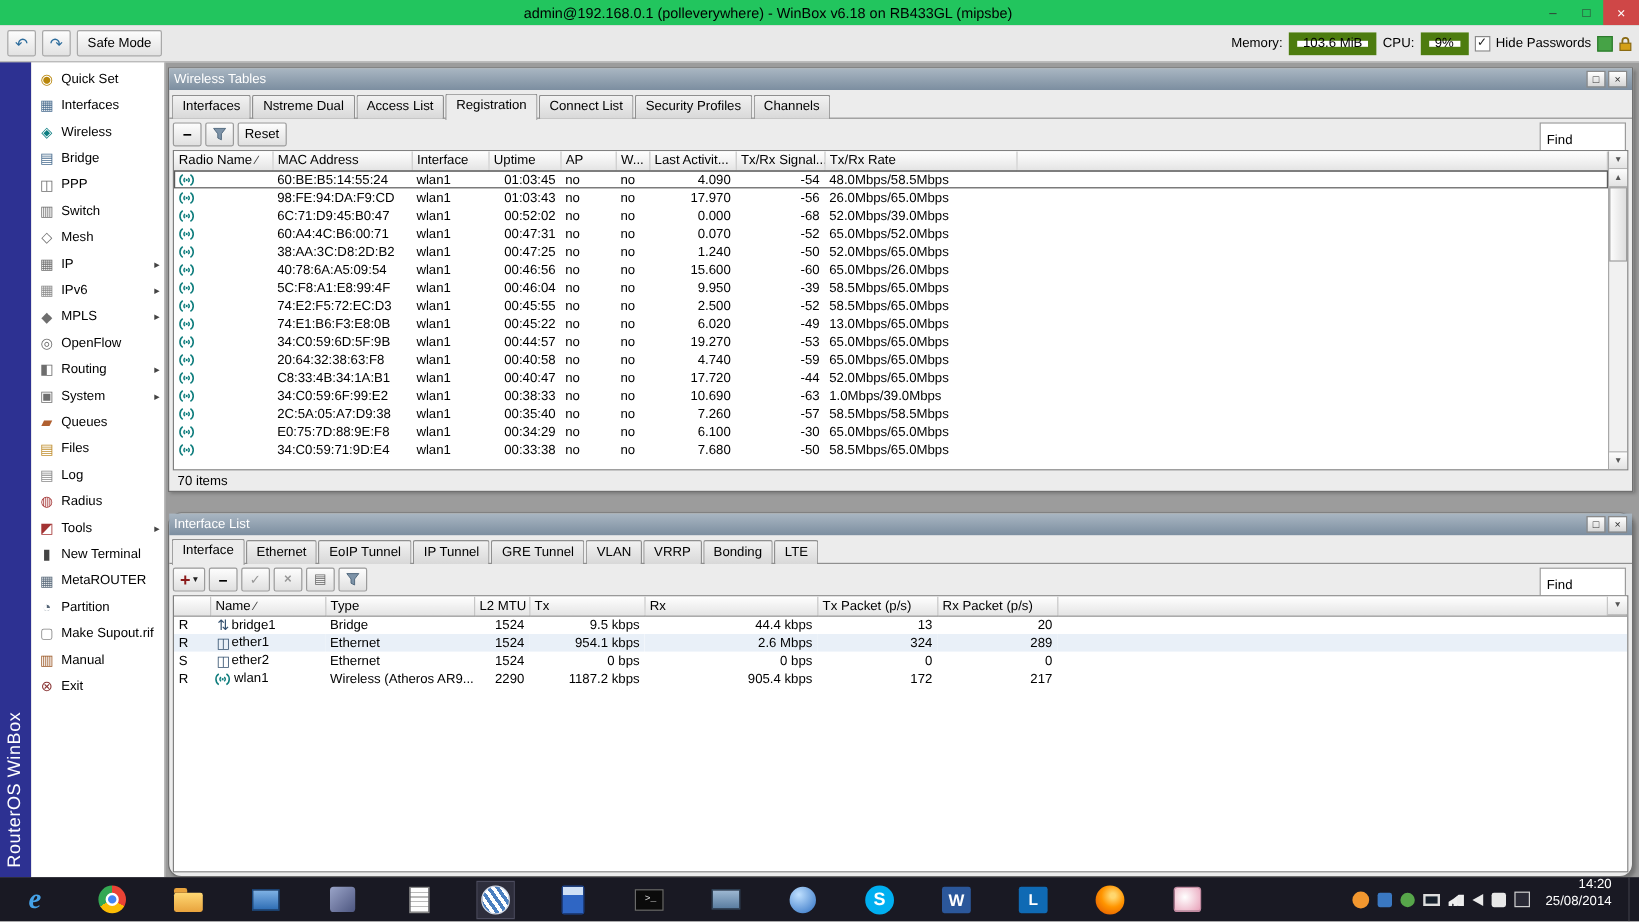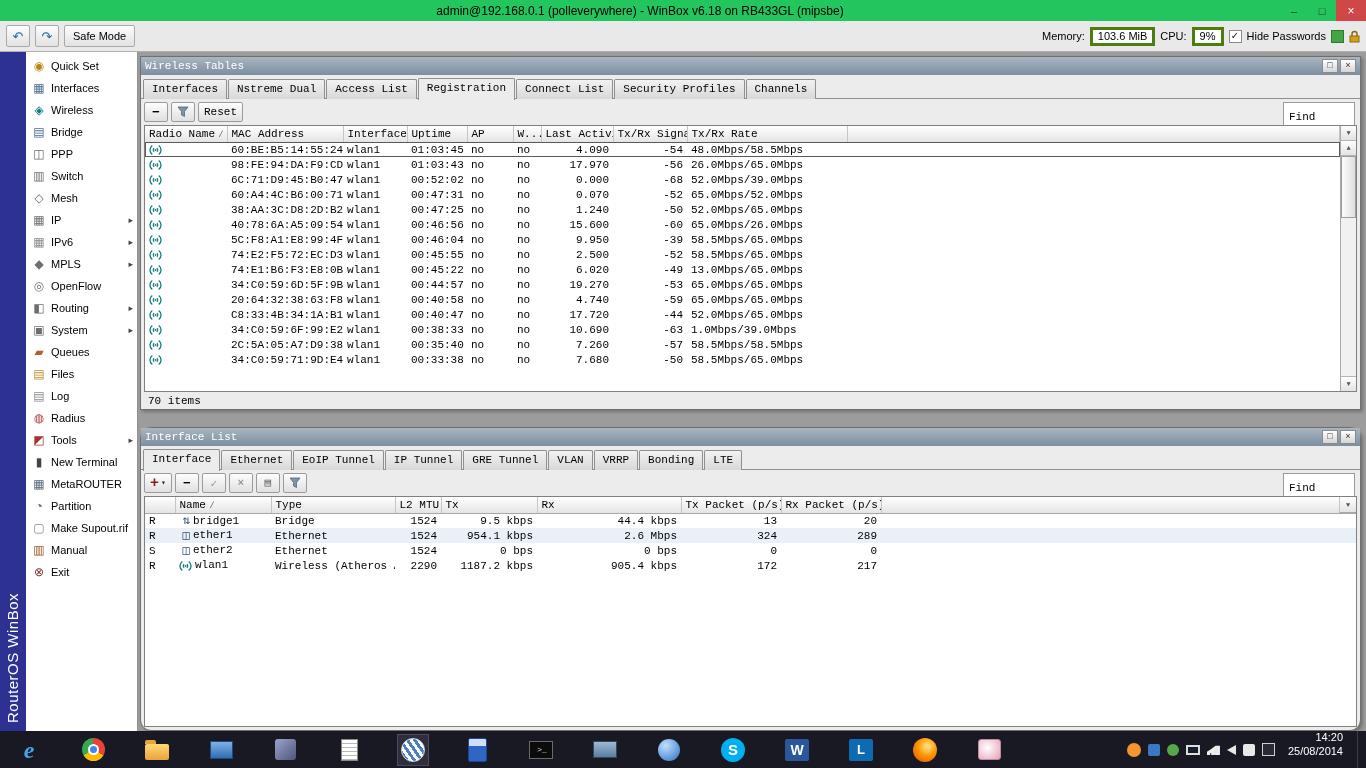--- a/index.html
+++ b/index.html
@@ -12,38 +12,38 @@
 .titlebar .title{flex:1;text-align:center;font-size:12px;white-space:nowrap;overflow:hidden;}
 .win-controls{display:flex;height:100%;align-items:stretch;flex:none;}
 .win-btn{width:28px;display:flex;align-items:center;justify-content:center;color:#333;font-size:11px;}
 .win-btn.close{background:#cf4747;color:#fff;width:30px;font-size:12px;}
 
 
 .app-toolbar{position:absolute;top:21px;left:0;width:100%;height:31px;background:#e9e9e9;border-bottom:1px solid #b0b0b0;display:flex;align-items:center;padding:0 6px;gap:5px;}
 .tbtn{height:22px;border:1px solid #a9a9a9;border-radius:2px;background:linear-gradient(#fdfdfd,#e2e2e2);display:flex;align-items:center;justify-content:center;padding:0 8px;white-space:nowrap;}
 .tbtn.nav{width:24px;padding:0;color:#2c6c9c;font-size:13px;}
 .right-group{margin-left:auto;display:flex;align-items:center;gap:5px;}
-.stat-box{height:19px;min-width:30px;border:3px solid #4d7c0f;background:#fff;display:flex;align-items:center;padding:0 5px;white-space:nowrap;}
+.stat-box{height:19px;min-width:30px;border:7px solid #4d7c0f;background:#fff;display:flex;align-items:center;padding:0 5px;white-space:nowrap;}
 .checkbox{width:13px;height:13px;border:1px solid #8a8a8a;background:#fff;display:flex;align-items:center;justify-content:center;font-size:10px;color:#222;line-height:1;flex:none;}
 .green-ind{width:13px;height:13px;background:#46a346;border:1px solid #2d7a2d;flex:none;}
 .lock-wrap{display:flex;align-items:center;flex:none;}
 
 
 .main{position:absolute;top:52px;left:0;right:0;bottom:37px;}
 .brand{position:absolute;left:0;top:0;bottom:0;width:26px;background:#2d3192;overflow:hidden;}
 .brand span{position:absolute;bottom:8px;left:4px;display:block;writing-mode:vertical-rl;transform:rotate(180deg);color:#fff;font-size:15px;letter-spacing:0.5px;white-space:nowrap;}
 .sidebar{position:absolute;left:26px;top:0;bottom:0;width:112px;background:#fff;border-right:1px solid #8f8f8f;padding-top:3px;overflow:hidden;}
 .sb-item{height:22px;display:flex;align-items:center;gap:5px;padding:0 4px 0 6px;}
 .glyph{display:inline-block;width:14px;text-align:center;font-size:12px;line-height:1;vertical-align:middle;flex:none;}
 .sb-label{flex:1;white-space:nowrap;overflow:hidden;}
 .sb-arrow{color:#444;font-size:9px;flex:none;}
 .mdi{position:absolute;left:138px;top:0;right:0;bottom:0;overflow:hidden;}
 
 
-.mwin{position:absolute;background:#ececec;border:1px solid #6f6f6f;box-shadow:2px 2px 3px rgba(0,0,0,.25);font-family:Liberation Mono, monospace;}
+.mwin{position:absolute;background:#ececec;border:1px solid #6f6f6f;box-shadow:2px 2px 3px rgba(0,0,0,.25);}
 #win-wireless{left:2px;top:4px;width:1221px;height:354px;}
 #win-interface{left:2px;top:375px;width:1221px;height:304px;border-radius:11px;}
 .wtitle{height:18px;background:linear-gradient(#a9b6c2,#7c8ea0);display:flex;align-items:center;padding:0 4px;gap:2px;}
 .wtitle .wt-text{flex:1;color:#fff;white-space:nowrap;overflow:hidden;}
 .wbtn{width:16px;height:14px;border:1px solid #8a8a8a;background:linear-gradient(#fff,#d5d5d5);display:flex;align-items:center;justify-content:center;font-size:9px;color:#333;line-height:1;flex:none;}
 .tabs{height:24px;display:flex;align-items:flex-end;padding:2px 2px 0;position:relative;gap:1px;}
 .tabs::after{content:"";position:absolute;left:0;right:0;bottom:0;border-bottom:1px solid #8f8f8f;z-index:1;}
 .tab{position:relative;z-index:2;border:1px solid #8f8f8f;border-bottom:none;border-radius:2px 2px 0 0;background:linear-gradient(#f2f2f2,#d8d8d8);padding:3px 8px 4px;white-space:nowrap;}
 .tab.active{z-index:3;background:#ececec;padding-bottom:6px;margin-bottom:-1px;}
 .wtoolbar{height:26px;display:flex;align-items:center;padding:0 3px;gap:3px;position:relative;}
@@ -561,20 +561,36 @@
                     <td class="sig">-57</td>
                     <td>58.5Mbps/58.5Mbps</td>
                     <td></td>
                   </tr>
                   <tr>
                     <td><span class="cell-icon"><svg width="13" height="12" viewBox="0 0 13 12">
                           <path d="M3.3 1.5 A5.5 5.5 0 0 0 3.3 10.5 M9.7 1.5 A5.5 5.5 0 0 1 9.7 10.5" fill="none" stroke="#0f7d7d" stroke-width="1.3"></path>
                           <path d="M5.1 4.2 A2.6 2.6 0 0 0 5.1 7.8 M7.9 4.2 A2.6 2.6 0 0 1 7.9 7.8" fill="none" stroke="#0f7d7d" stroke-width="1.1"></path>
                           <rect x="5.8" y="5.1" width="1.5" height="1.8" fill="#0f7d7d"></rect>
                         </svg></span></td>
+                    <td>E0:75:7D:88:9E:F8</td>
+                    <td>wlan1</td>
+                    <td class="r">00:34:29</td>
+                    <td>no</td>
+                    <td>no</td>
+                    <td class="r">6.100</td>
+                    <td class="sig">-30</td>
+                    <td>65.0Mbps/65.0Mbps</td>
+                    <td></td>
+                  </tr>
+                  <tr>
+                    <td><span class="cell-icon"><svg width="13" height="12" viewBox="0 0 13 12">
+                          <path d="M3.3 1.5 A5.5 5.5 0 0 0 3.3 10.5 M9.7 1.5 A5.5 5.5 0 0 1 9.7 10.5" fill="none" stroke="#0f7d7d" stroke-width="1.3"></path>
+                          <path d="M5.1 4.2 A2.6 2.6 0 0 0 5.1 7.8 M7.9 4.2 A2.6 2.6 0 0 1 7.9 7.8" fill="none" stroke="#0f7d7d" stroke-width="1.1"></path>
+                          <rect x="5.8" y="5.1" width="1.5" height="1.8" fill="#0f7d7d"></rect>
+                        </svg></span></td>
                     <td>34:C0:59:71:9D:E4</td>
                     <td>wlan1</td>
                     <td class="r">00:33:38</td>
                     <td>no</td>
                     <td>no</td>
                     <td class="r">7.680</td>
                     <td class="sig">-50</td>
                     <td>58.5Mbps/65.0Mbps</td>
                     <td></td>
                   </tr>

